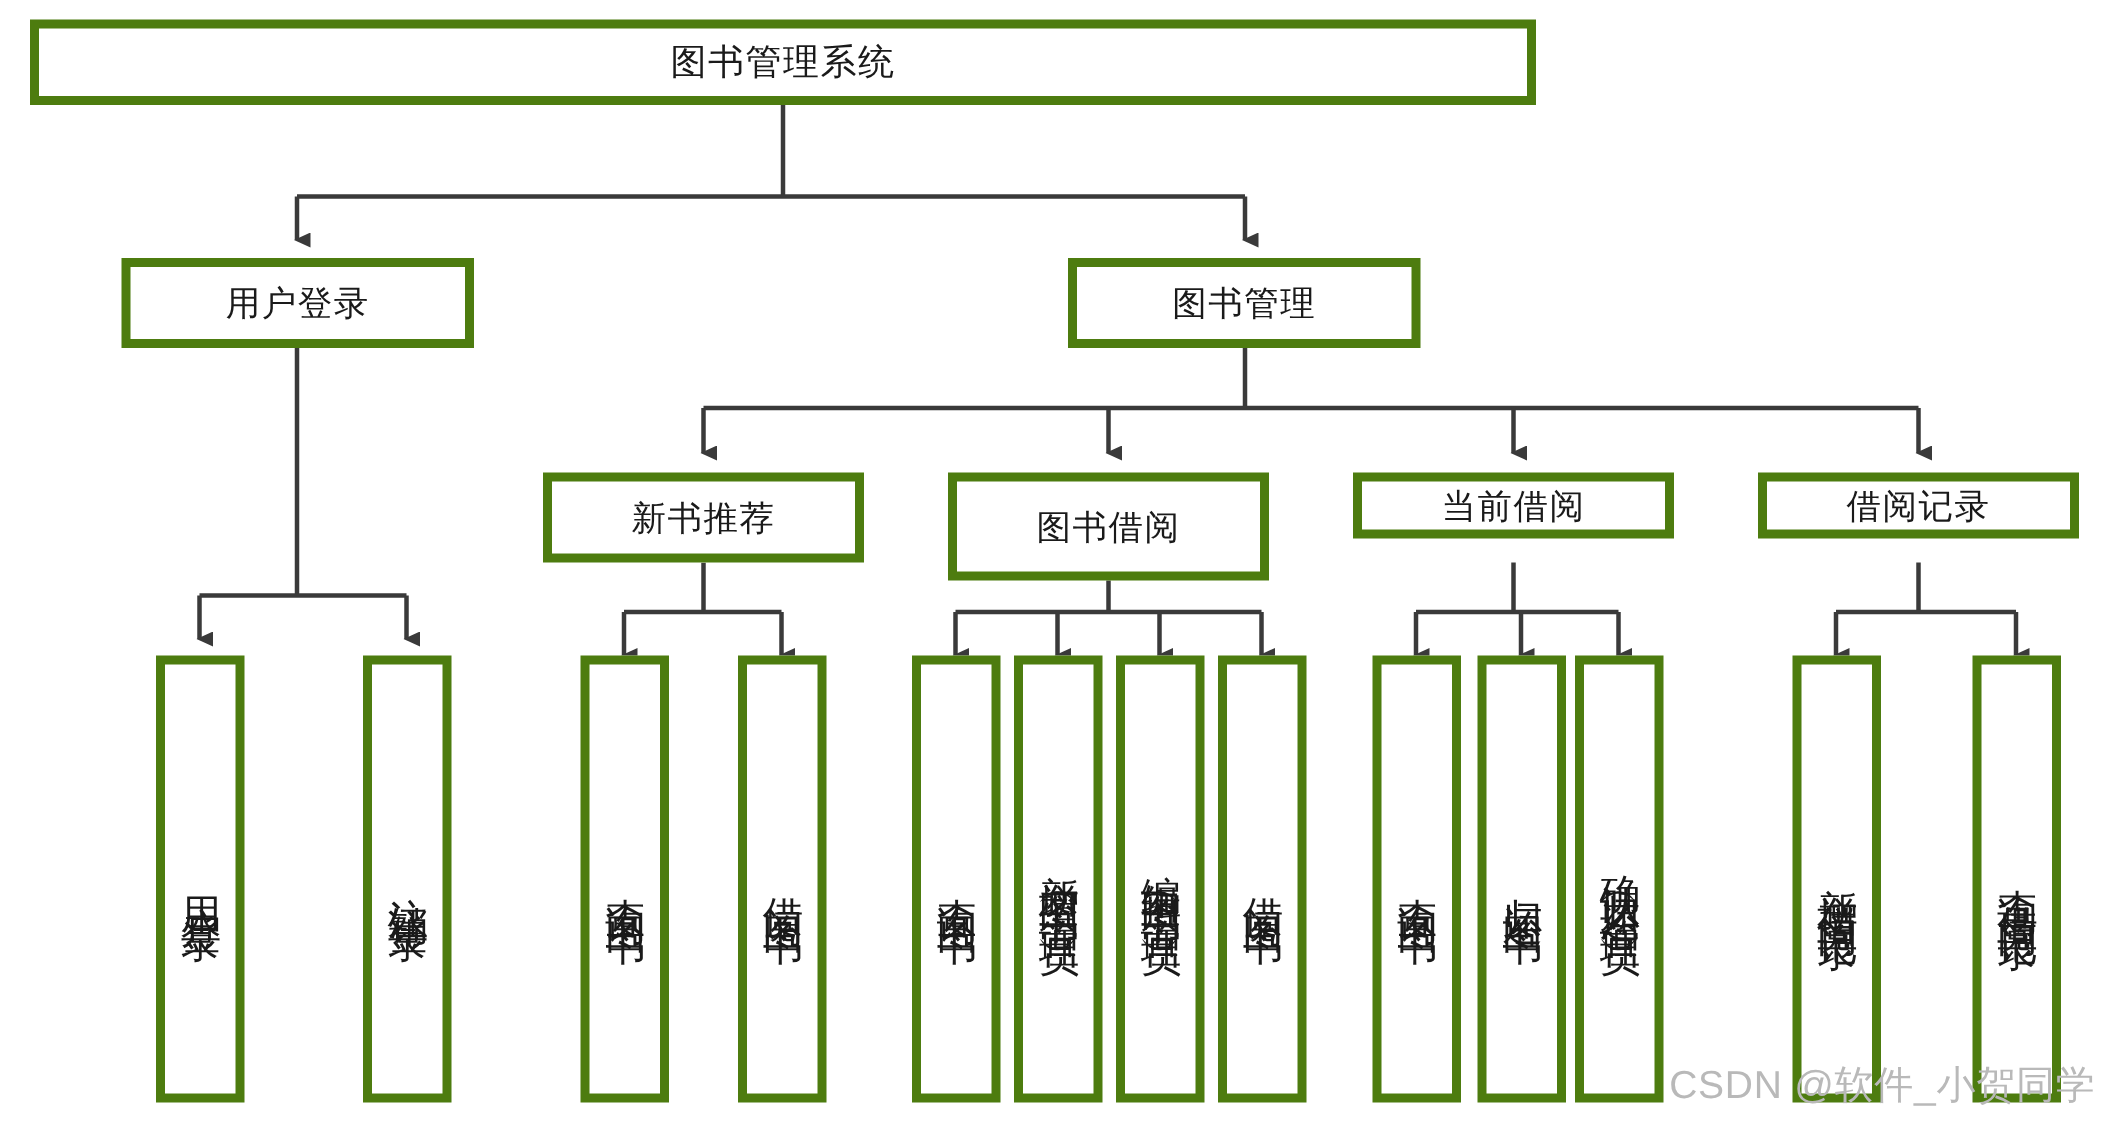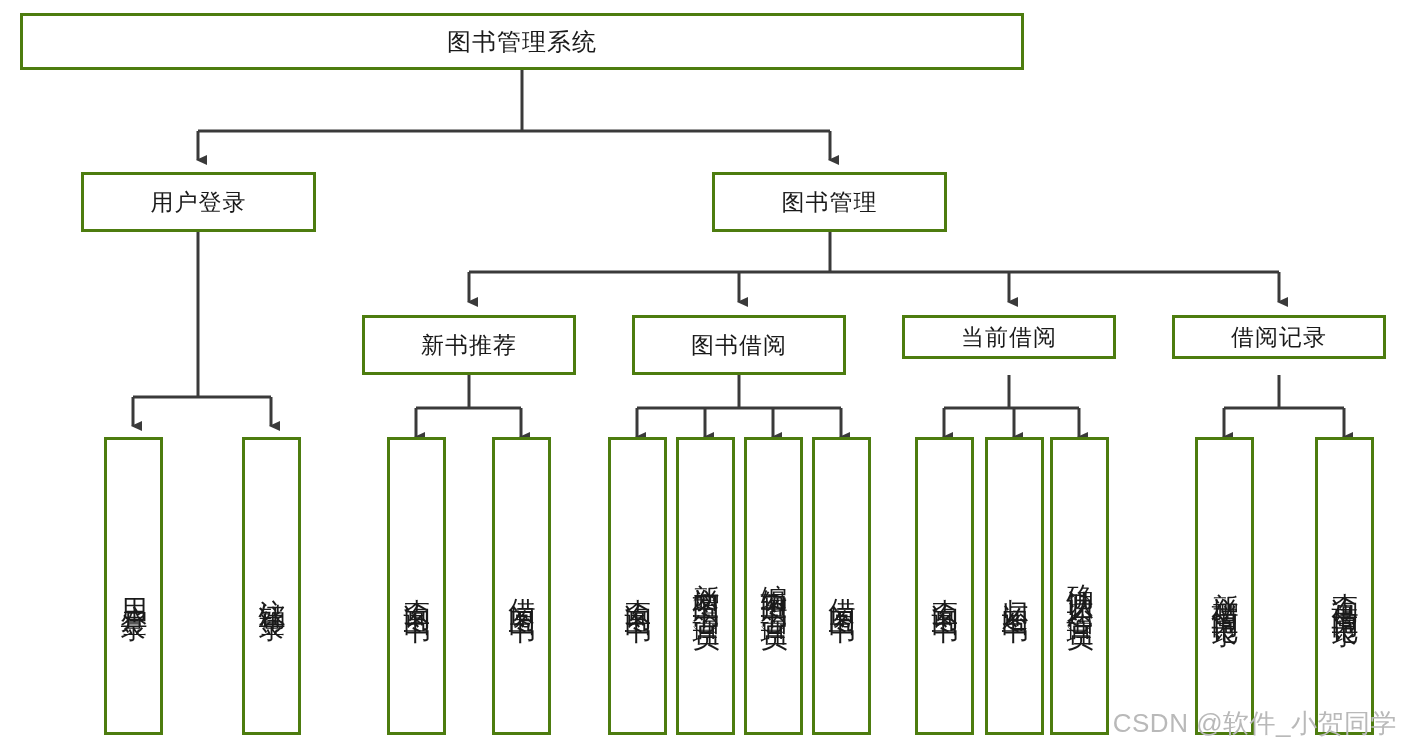--- a/index.html
+++ b/index.html
@@ -22,21 +22,21 @@
     left: 0;
     top: 0;
     width: 1405px;
     height: 747px;
     pointer-events: none;
   }
   .node {
     position: absolute;
     box-sizing: border-box;
     background: #ffffff;
-    border: 3px solid #4d7c0f;
+    border: 6px solid #4d7c0f;
     display: flex;
     align-items: center;
     justify-content: center;
     color: #1a1a1a;
   }
   .node .lbl {
     display: block;
     text-align: center;
     line-height: 1.15;
     white-space: nowrap;
@@ -135,21 +135,21 @@
   <div class="node h" style="left:81px; top:172px; width:235px; height:60px;">
     <span class="lbl">用户登录</span>
   </div>
   <div class="node h" style="left:362px; top:315px; width:214px; height:60px;">
     <span class="lbl">新书推荐</span>
   </div>
 
   <div class="node h" style="left:712px; top:172px; width:235px; height:60px;">
     <span class="lbl">图书管理</span>
   </div>
-  <div class="node h" style="left:632px; top:315px; width:214px; height:60px;">
+  <div class="node h" style="left:632px; top:315px; width:214px; height:72px;">
     <span class="lbl">图书借阅</span>
   </div>
   <div class="node h" style="left:902px; top:315px; width:214px; height:44px;">
     <span class="lbl">当前借阅</span>
   </div>
   <div class="node h" style="left:1172px; top:315px; width:214px; height:44px;">
     <span class="lbl">借阅记录</span>
   </div>
 
   <div class="node v" style="left:104px; top:437px; width:59px; height:298px;">

